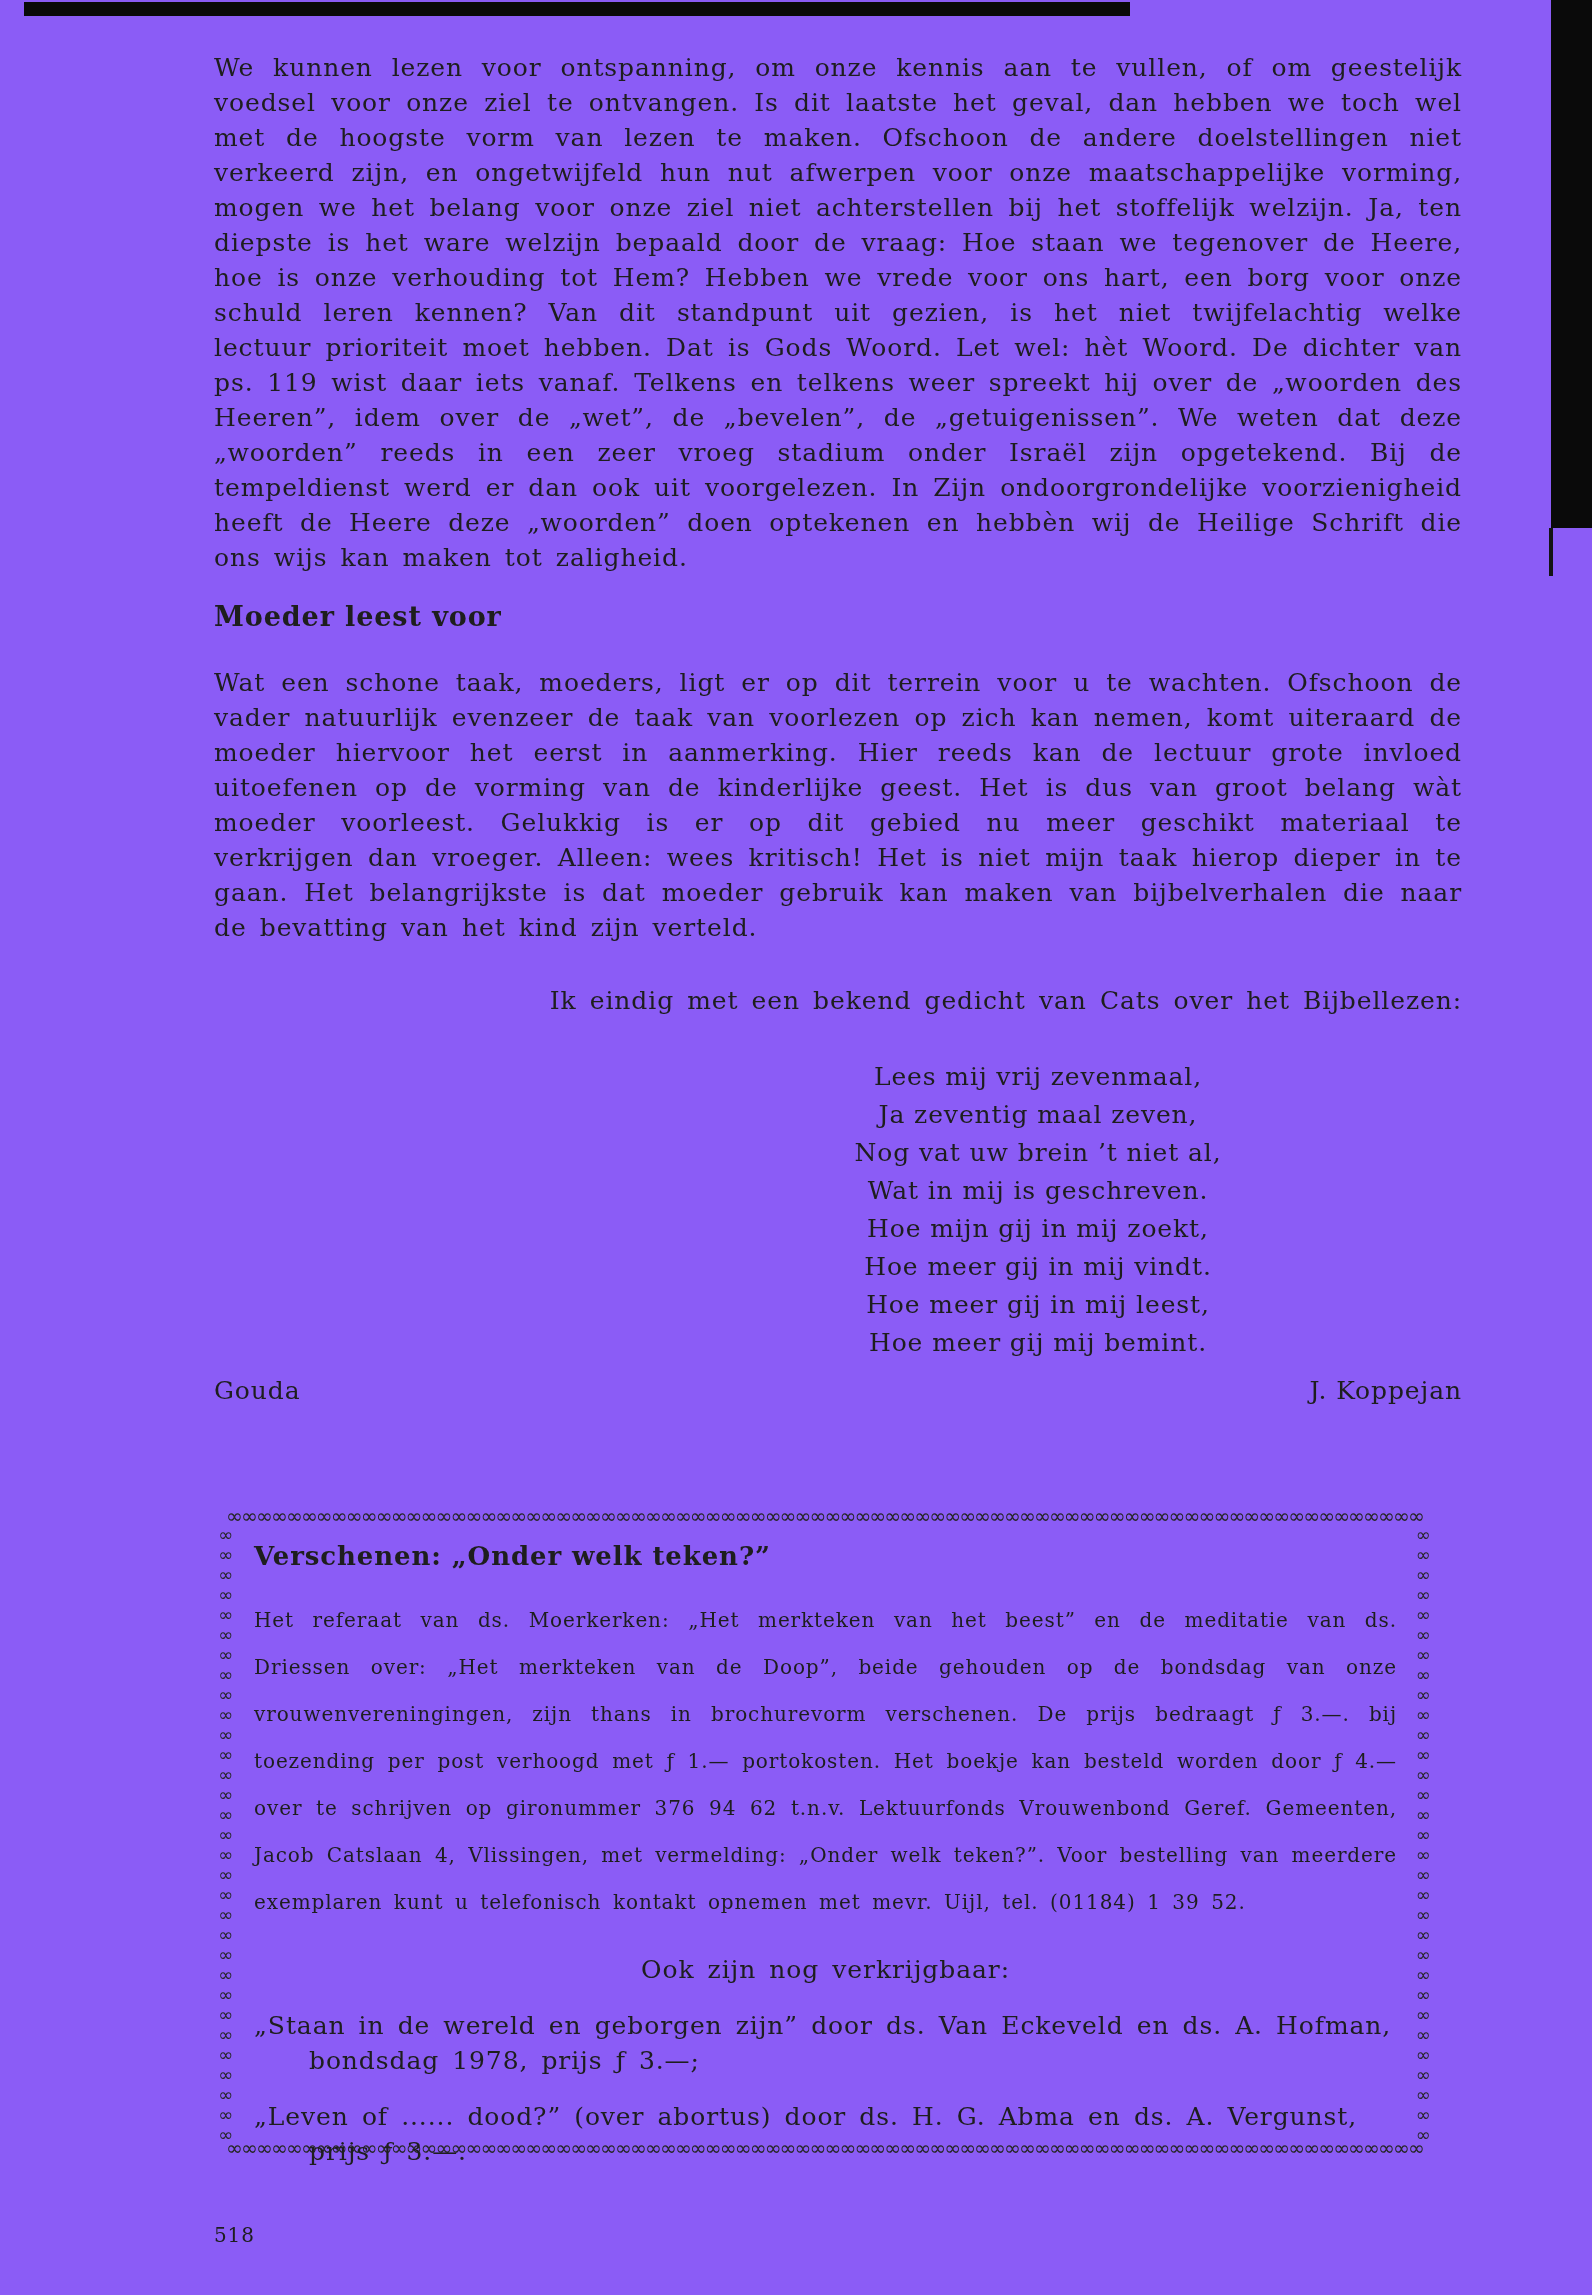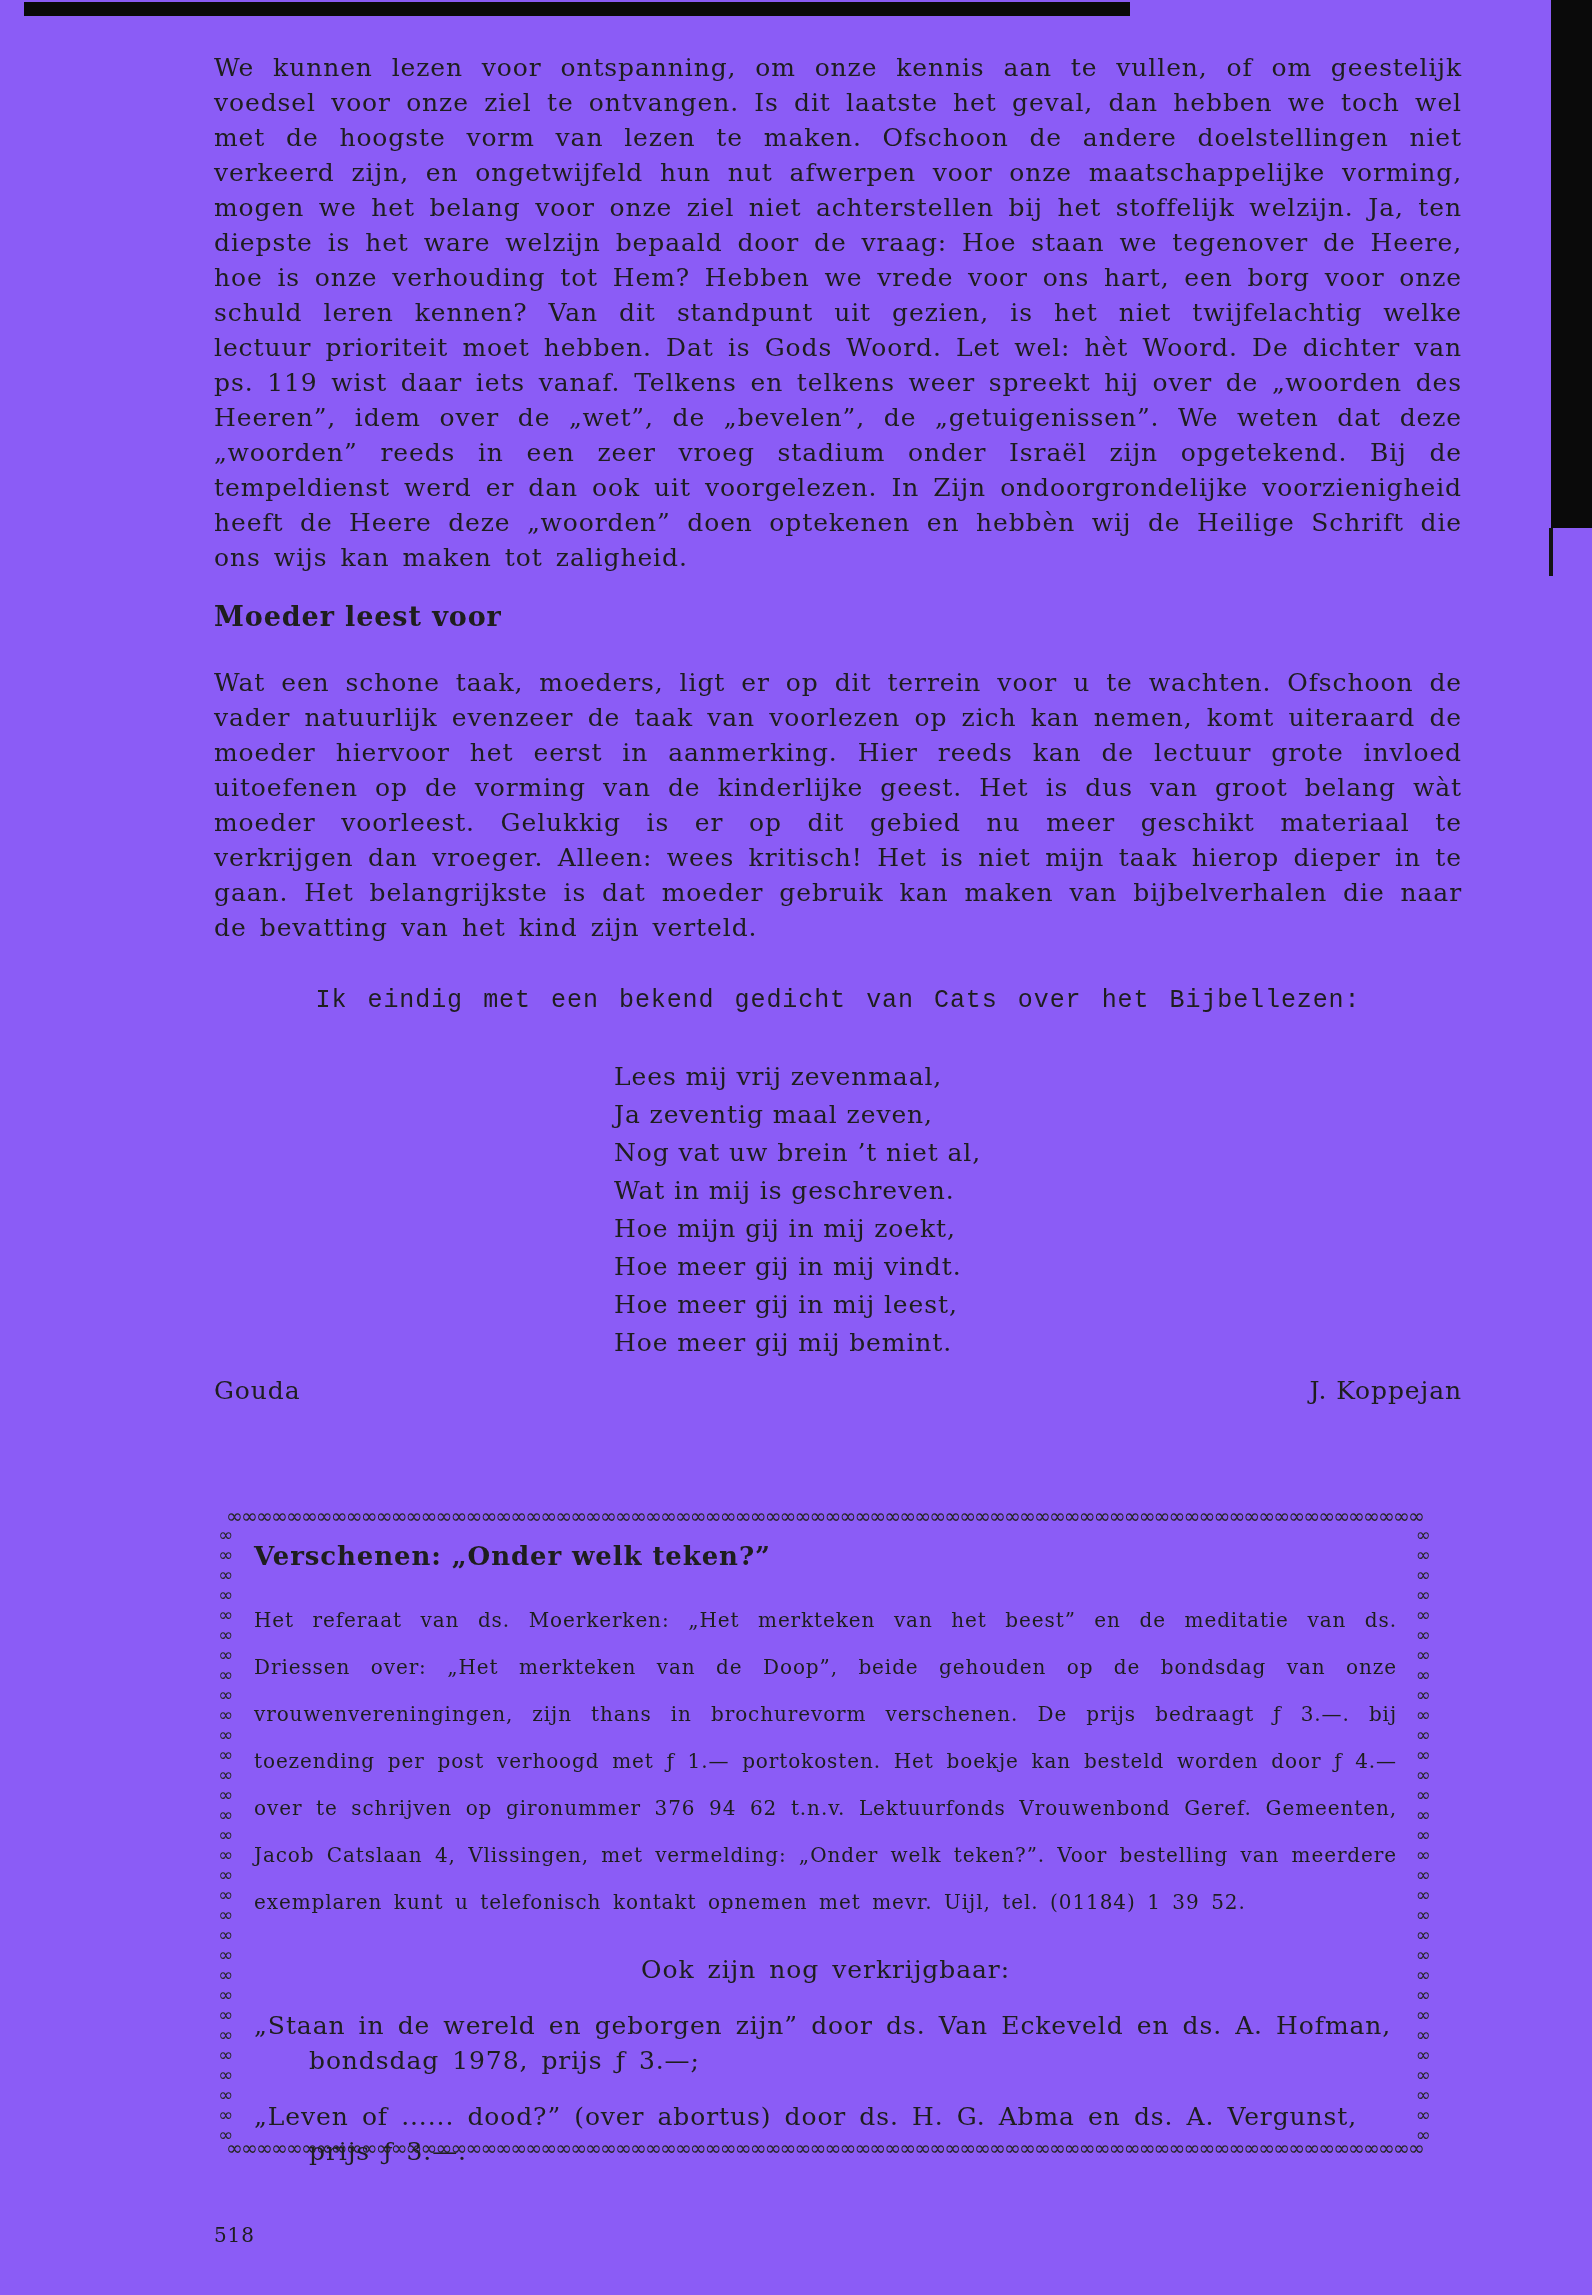--- a/index.html
+++ b/index.html
@@ -28,23 +28,23 @@
     letter-spacing: 0.9px;
     word-spacing: 4.3px;
   }
   .heading {
     margin: 24px 0 31px 0;
     font-size: 27px;
     line-height: 35px;
     font-weight: bold;
     letter-spacing: 0.9px;
   }
-  .poem-intro { margin-top: 38px; text-align: center; font-family: Liberation Mono, monospace; }
+  .poem-intro { margin-top: 38px; text-align: right; }
   .poem { margin: 40px 0 0 400px; font-size: 25px; line-height: 38px; letter-spacing: 0.9px; }
-  .poem-line { white-space: nowrap; }
+  .poem-line { white-space: nowrap; text-align: center; }
   .signature {
     display: flex;
     justify-content: space-between;
     margin-top: 14px;
     font-size: 25px;
     letter-spacing: 0.9px;
   }
 
   
   .notice-box { position: absolute; left: 211px; top: 1503px; width: 1227px; height: 658px; }

